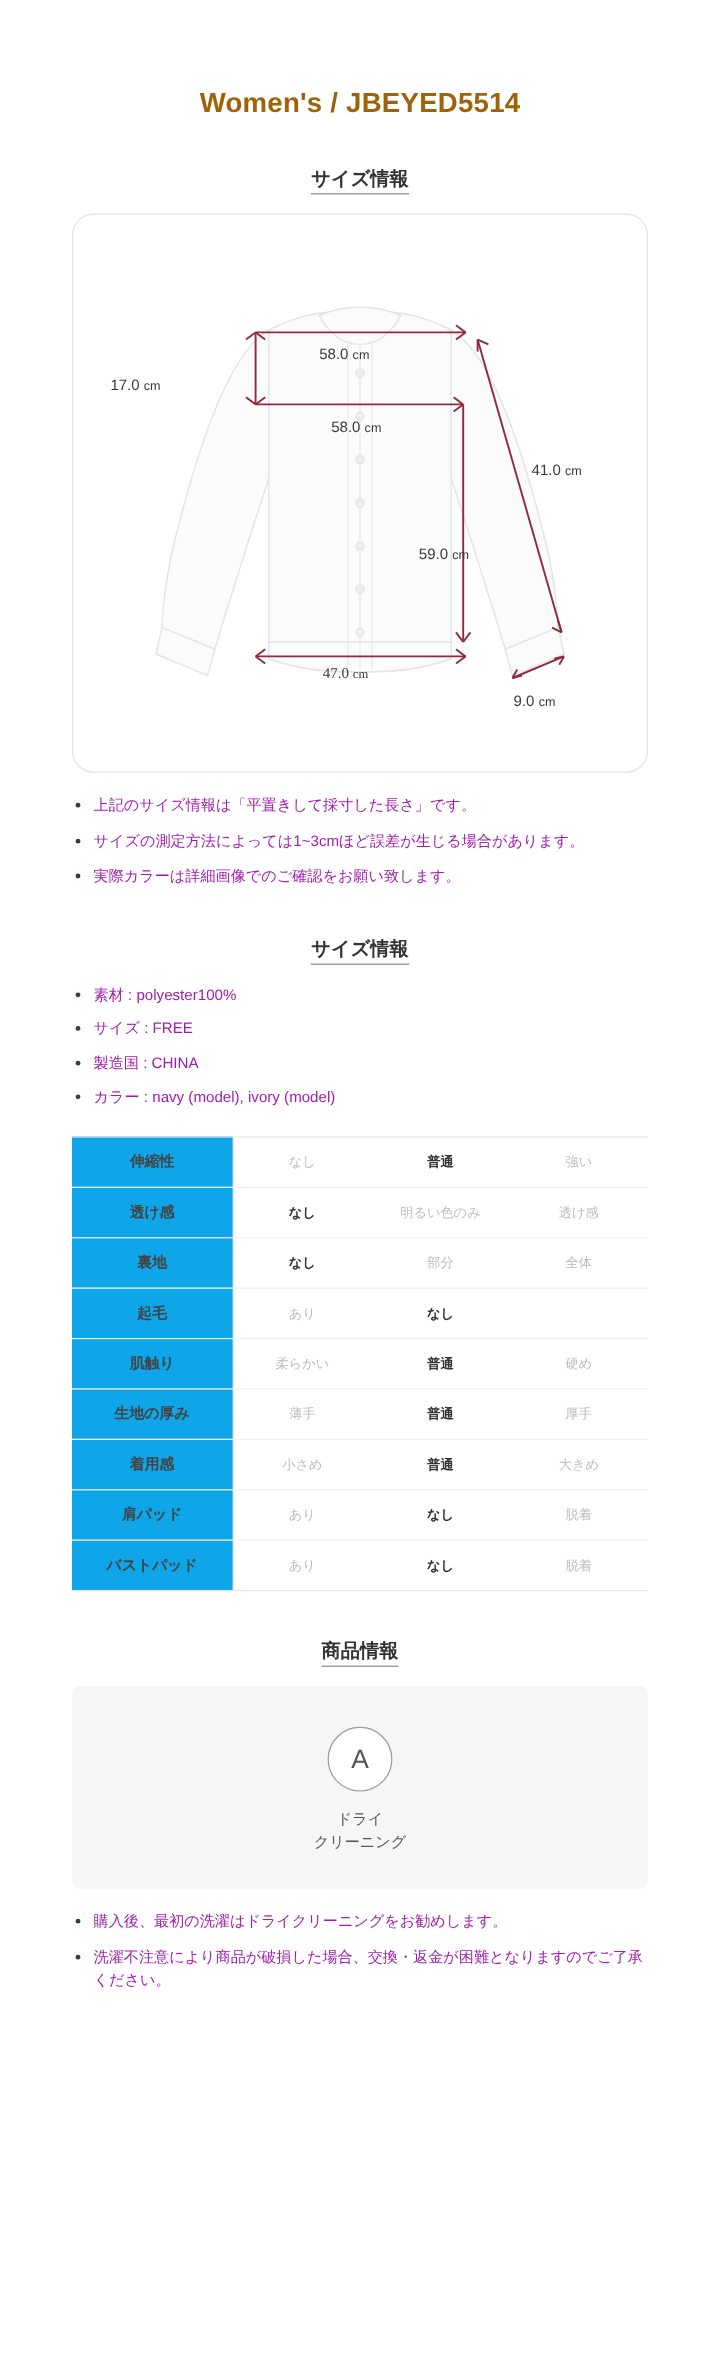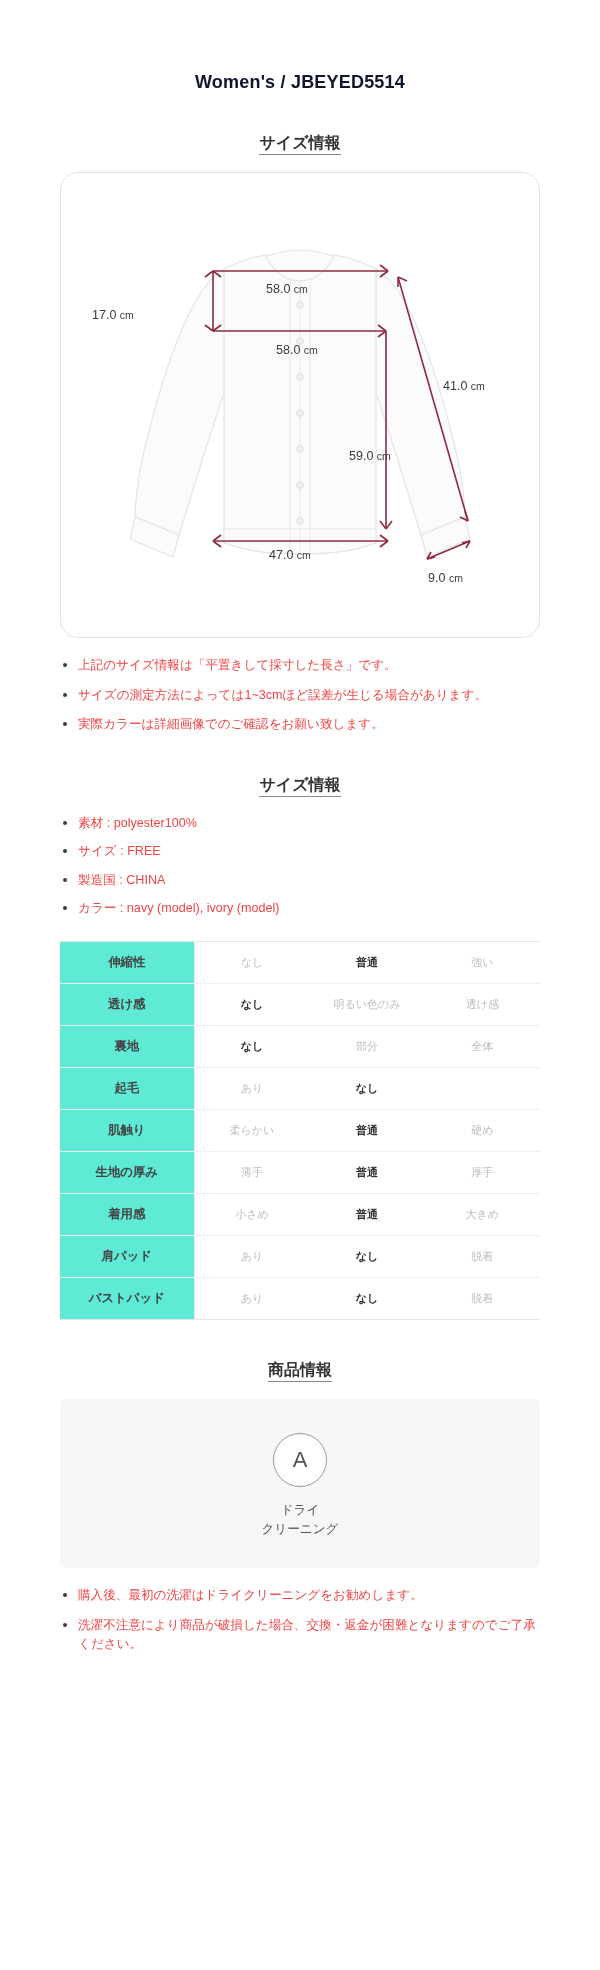--- a/index.html
+++ b/index.html
@@ -10,23 +10,23 @@
     background: #ffffff;
     font-family: "Liberation Sans", sans-serif;
     color: #333333;
     -webkit-font-smoothing: antialiased;
   }
   .page { width: 600px; padding: 0 60px; }
 
   
   .product-title {
     text-align: center;
-    font-size: 18px;
+    font-size: 23px;
     font-weight: bold;
-    color: #0f172a;
+    color: #a16207;
     letter-spacing: .2px;
     padding-top: 72px;
   }
 
   
   .section-heading {
     text-align: center;
     margin-top: 40px;
     margin-bottom: 18px;
   }
@@ -60,21 +60,21 @@
   ul.notes {
     list-style: none;
     margin: 18px 0 0 0;
     padding: 0;
   }
   ul.notes li {
     position: relative;
     padding-left: 18px;
     font-size: 12.6px;
     line-height: 1.55;
-    color: #ef4444;
+    color: #a21caf;
     margin-bottom: 10px;
   }
   ul.notes li::before {
     content: "";
     position: absolute;
     left: 3px;
     top: 7px;
     width: 4px;
     height: 4px;
     border-radius: 50%;
@@ -88,21 +88,21 @@
     width: 100%;
     border-collapse: collapse;
     margin-top: 22px;
     border-top: 1px solid #e6e6e6;
     border-bottom: 1px solid #e6e6e6;
   }
   table.attr tr { border-bottom: 1px solid #eeeeee; }
   table.attr tr:last-child { border-bottom: none; }
   table.attr th {
     width: 100px;
-    background: #5eead4;
+    background: #0ea5e9;
     font-size: 12.4px;
     font-weight: bold;
     color: #444444;
     text-align: center;
     padding: 12px 4px;
     border-right: 1px solid #eeeeee;
   }
   table.attr td {
     font-size: 11px;
     color: #bcbcbc;
@@ -237,21 +237,21 @@
     </div>
     <div class="dim-label" style="left:215px; top:170px;">
       <span>58.0</span> <span class="u">cm</span>
     </div>
     <div class="dim-label" style="left:382px; top:206px;">
       <span>41.0</span> <span class="u">cm</span>
     </div>
     <div class="dim-label" style="left:288px; top:276px;">
       <span>59.0</span> <span class="u">cm</span>
     </div>
-    <div class="dim-label" style="left:208px; top:375px;">
+    <div class="dim-label" style="left:208px; top:375px;font-family:Liberation Serif, serif;">
       <span>47.0</span> <span class="u">cm</span>
     </div>
     <div class="dim-label" style="left:367px; top:398px;">
       <span>9.0</span> <span class="u">cm</span>
     </div>
   </div>
 
   <ul class="notes">
     <li>上記のサイズ情報は「平置きして採寸した長さ」です。</li>
     <li>サイズの測定方法によっては1~3cmほど誤差が生じる場合があります。</li>

